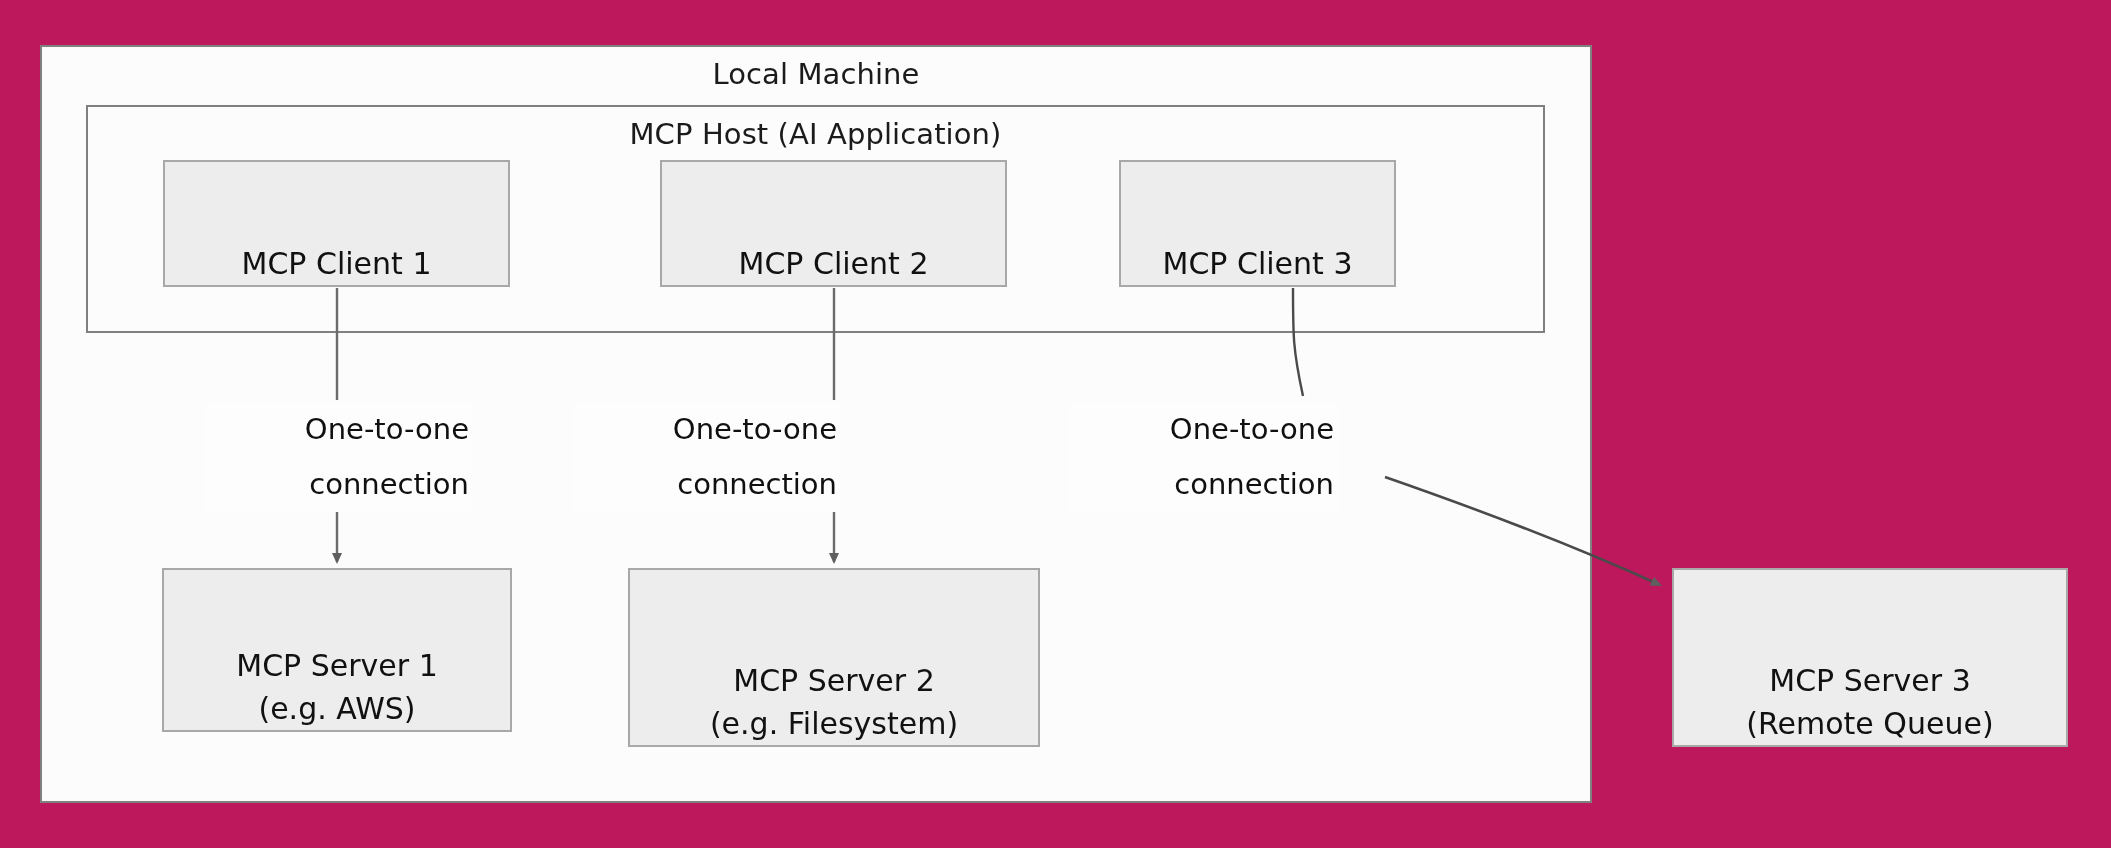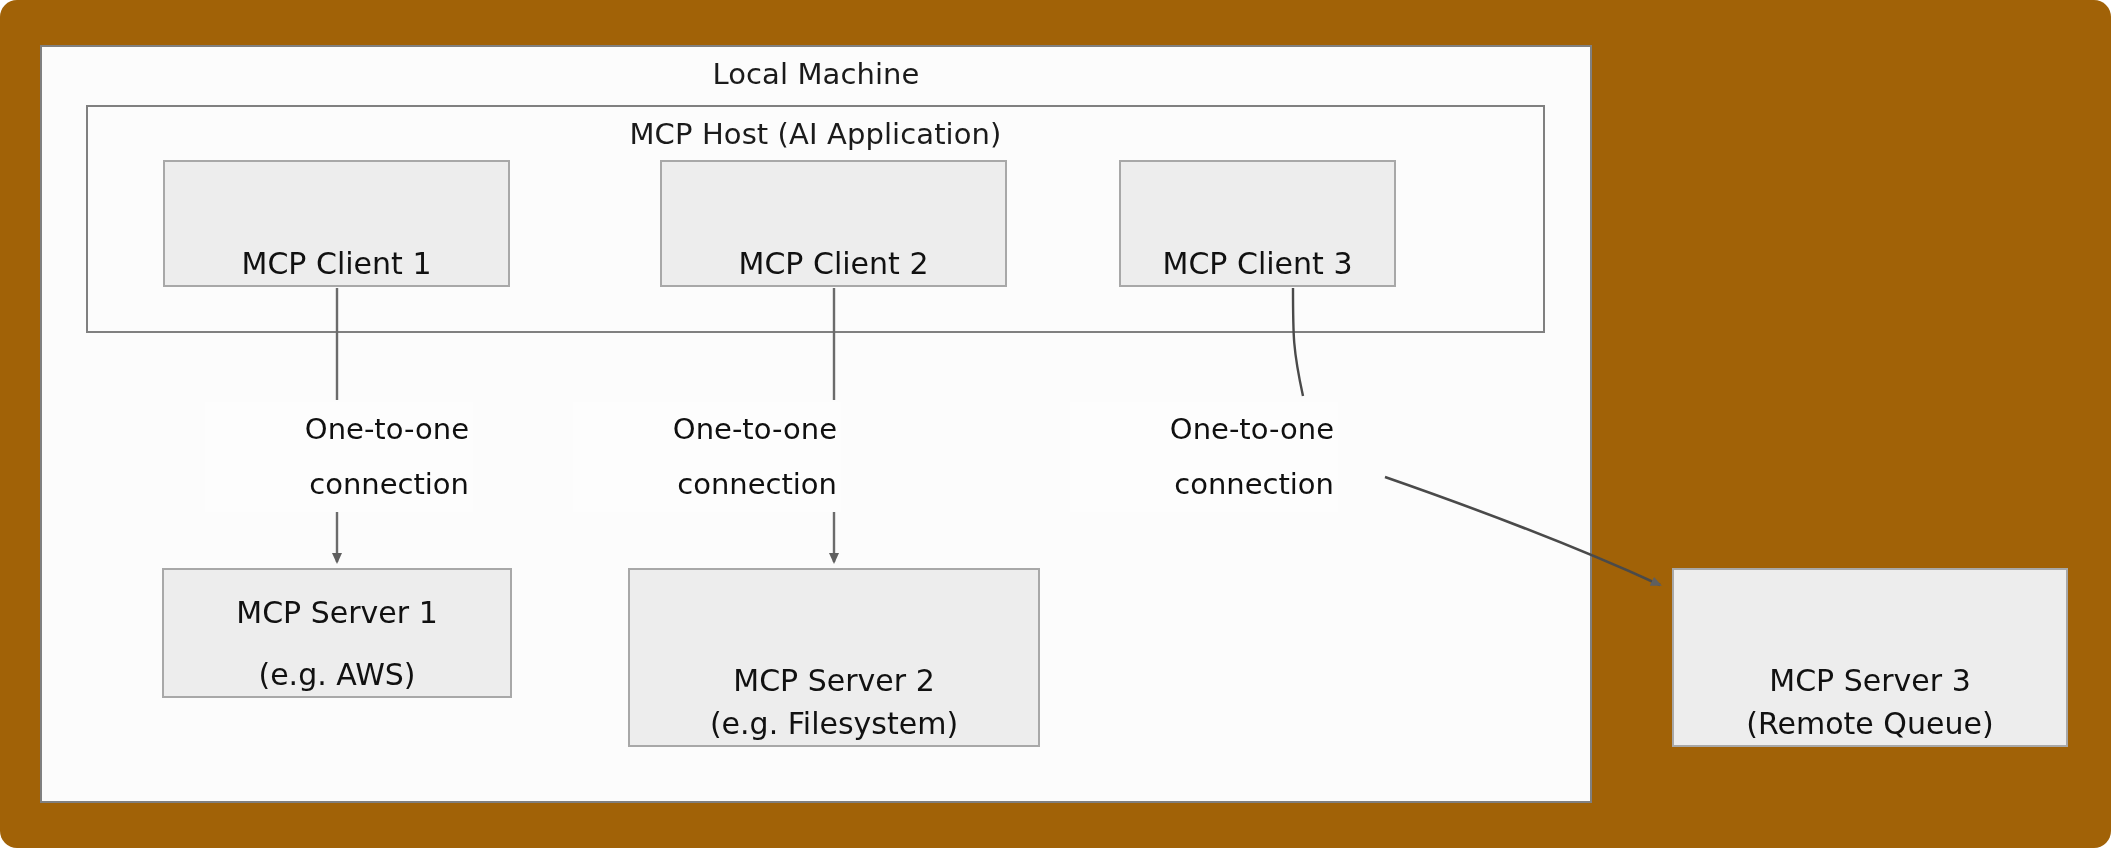--- a/index.html
+++ b/index.html
@@ -8,23 +8,22 @@
     padding: 0;
     background: #ffffff;
   }
   body {
     font-family: "DejaVu Sans", "Liberation Sans", sans-serif;
   }
   #canvas {
     position: relative;
     width: 2111px;
     height: 848px;
-    background: #a16207;
+    background: #be185d;
     overflow: hidden;
-    border-radius: 17px;
   }
   
   .container-box {
     position: absolute;
     box-sizing: border-box;
     border: 2px solid #808080;
     background: #fcfcfc;
   }
   #local-machine-box {
     left: 40px;
@@ -67,21 +66,21 @@
     line-height: 43px;
     text-align: center;
     white-space: nowrap;
   }
   .node-line2 { font-size: 30px; }
 
   #client-1 { left: 163px; top: 160px; width: 347px; height: 127px; }
   #client-2 { left: 660px; top: 160px; width: 347px; height: 127px; }
   #client-3 { left: 1119px; top: 160px; width: 277px; height: 127px; }
 
-  #server-1 { left: 162px; top: 568px; width: 350px; height: 130px; gap: 19px; }
+  #server-1 { left: 162px; top: 568px; width: 350px; height: 164px; }
   #server-2 { left: 628px; top: 568px; width: 412px; height: 179px; }
   #server-3 { left: 1672px; top: 568px; width: 396px; height: 179px; }
 
   
   .edge-label {
     position: absolute;
     text-align: right;
     color: #101010;
     font-size: 29px;
     line-height: 55px;

